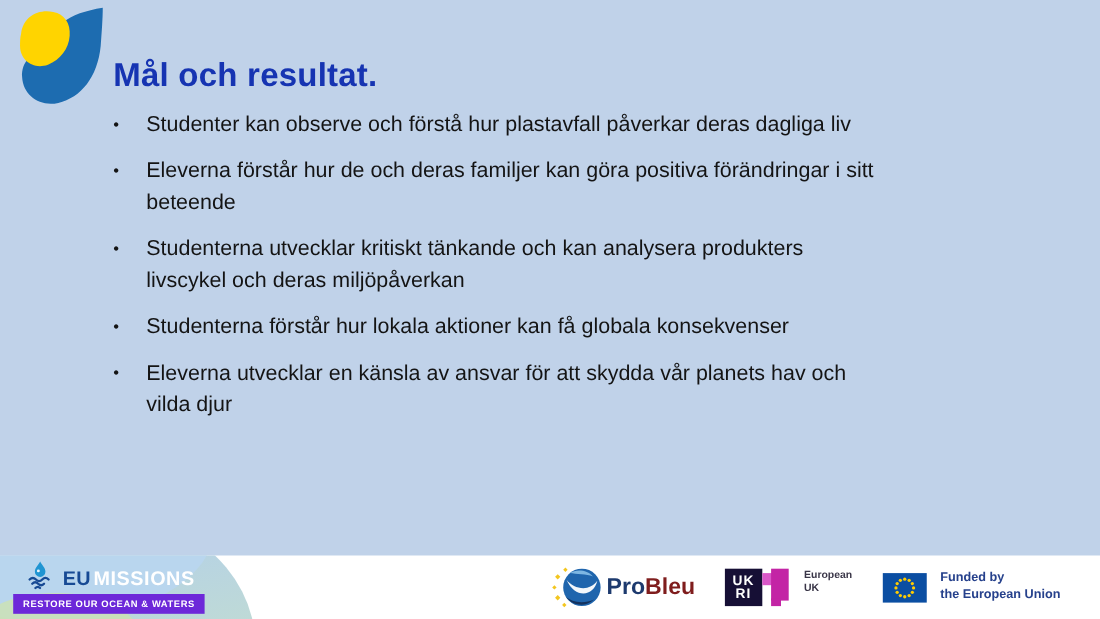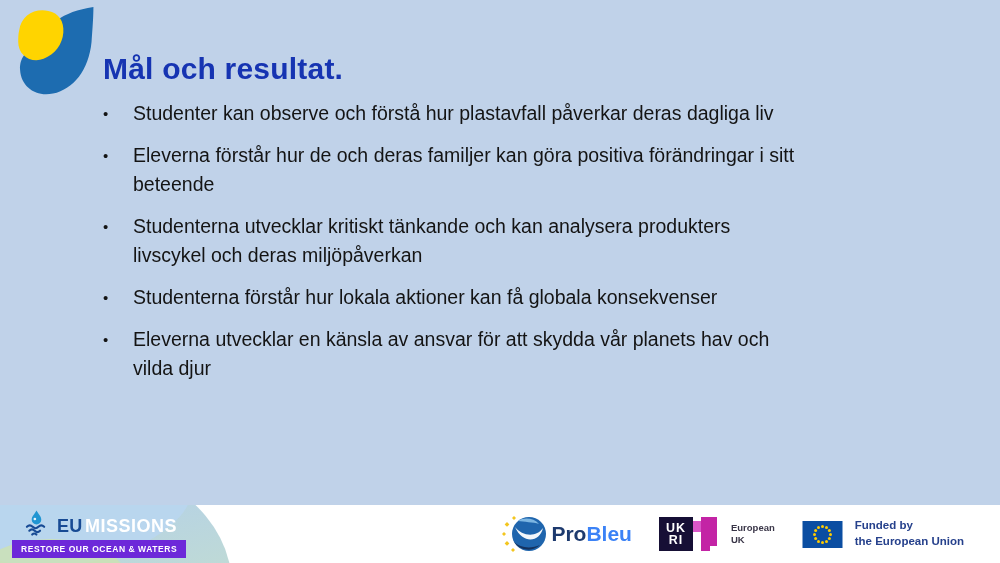--- a/index.html
+++ b/index.html
@@ -51,23 +51,23 @@
   }
   .footer-right{
     position:absolute;right:36px;top:0;height:58px;
     display:flex;align-items:center;gap:27px;
   }
   
   .probleu{display:flex;align-items:center;}
   .probleu-icon{width:48px;height:40px;}
   .probleu-word{font-size:21px;font-weight:bold;margin-left:3px;}
   .pb-pro{color:#1d3a6e;}
-  .pb-bleu{color:#3b82f6;}
-  
-  .ukri{display:flex;align-items:center;}
+  .pb-bleu{color:#7f1d1d;}
+  
+  .ukri{display:flex;}
   .ukri-square{
     width:34px;height:34px;background:#160f35;flex:none;
     display:flex;flex-direction:column;align-items:center;justify-content:center;
   }
   .ukri-square span{color:#ffffff;font-weight:800;font-size:12.5px;line-height:12px;letter-spacing:1px;}
   .ukri-magenta{position:relative;width:24px;height:34px;flex:none;}
   .ukri-m-light{position:absolute;left:0;top:4px;width:11px;height:11px;background:#d957c8;}
   .ukri-m-main{position:absolute;left:8px;top:0;width:16px;height:29px;background:#c324a5;}
   .ukri-m-tab{position:absolute;left:8px;top:27px;width:9px;height:7px;background:#c324a5;}
   .ukri-label{margin-left:14px;font-size:9.5px;font-weight:600;color:#3a3648;line-height:1.25;}

